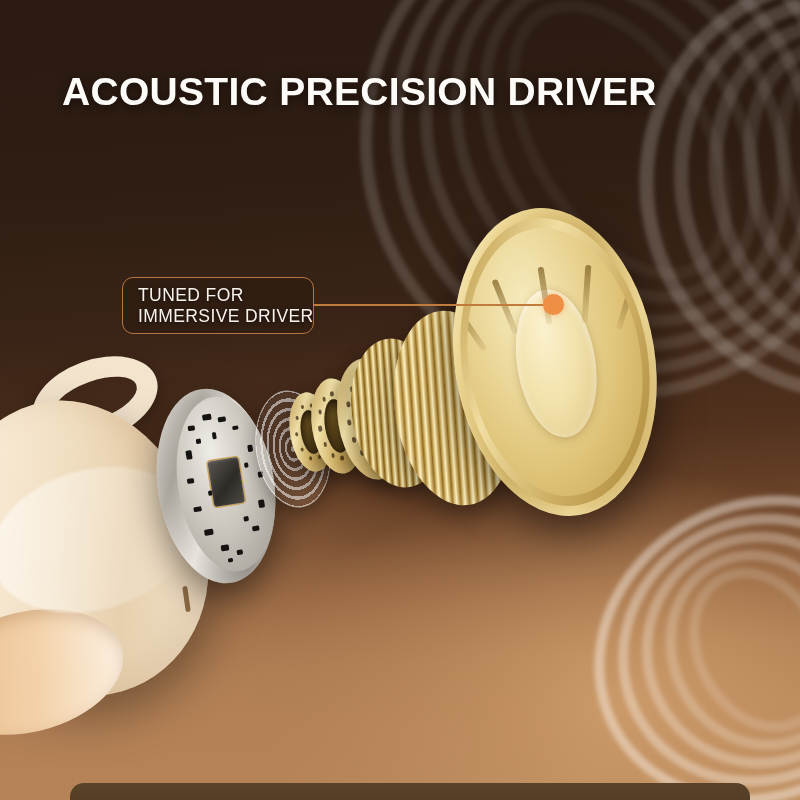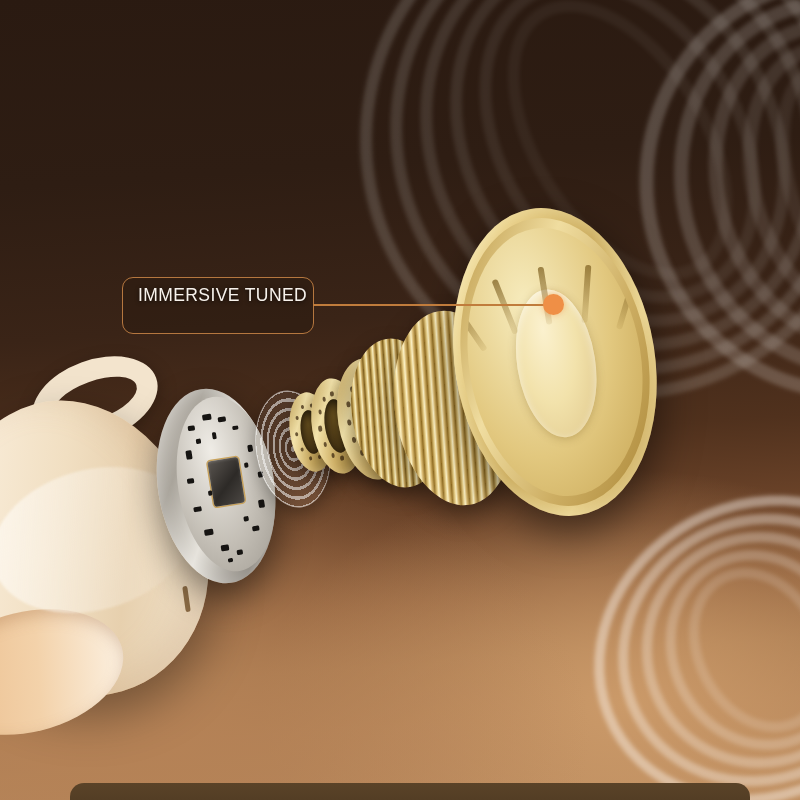--- a/index.html
+++ b/index.html
@@ -384,24 +384,26 @@
           <div class="rib" style="transform: rotate(25.7143deg) translateY(-96px) scaleX(1.19);"></div>
           <div class="rib" style="transform: rotate(38.5714deg) translateY(-96px) scaleX(1.17);"></div>
           <div class="rib" style="transform: rotate(321.429deg) translateY(-96px) scaleX(1.17);"></div>
           <div class="rib" style="transform: rotate(334.286deg) translateY(-96px) scaleX(1.19);"></div>
           <div class="rib" style="transform: rotate(347.143deg) translateY(-96px) scaleX(1.2);"></div>
         </div>
     </div>
   </div>
 
   <div class="headline">
+    <div class="title">ACOUSTIC PRECISION DRIVER</div>
   </div>
 
   <div class="callout-wrap">
     <div class="callout-box">
-      <div class="callout-line2">IMMERSIVE TUNED</div>
+      <div class="callout-line1">TUNED FOR</div>
+      <div class="callout-line2">IMMERSIVE DRIVER</div>
     </div>
     <div class="callout-connector"></div>
     <div class="callout-dot"></div>
   </div>
 
   <div class="plinth"></div>
 </div>
 
 </body></html>

